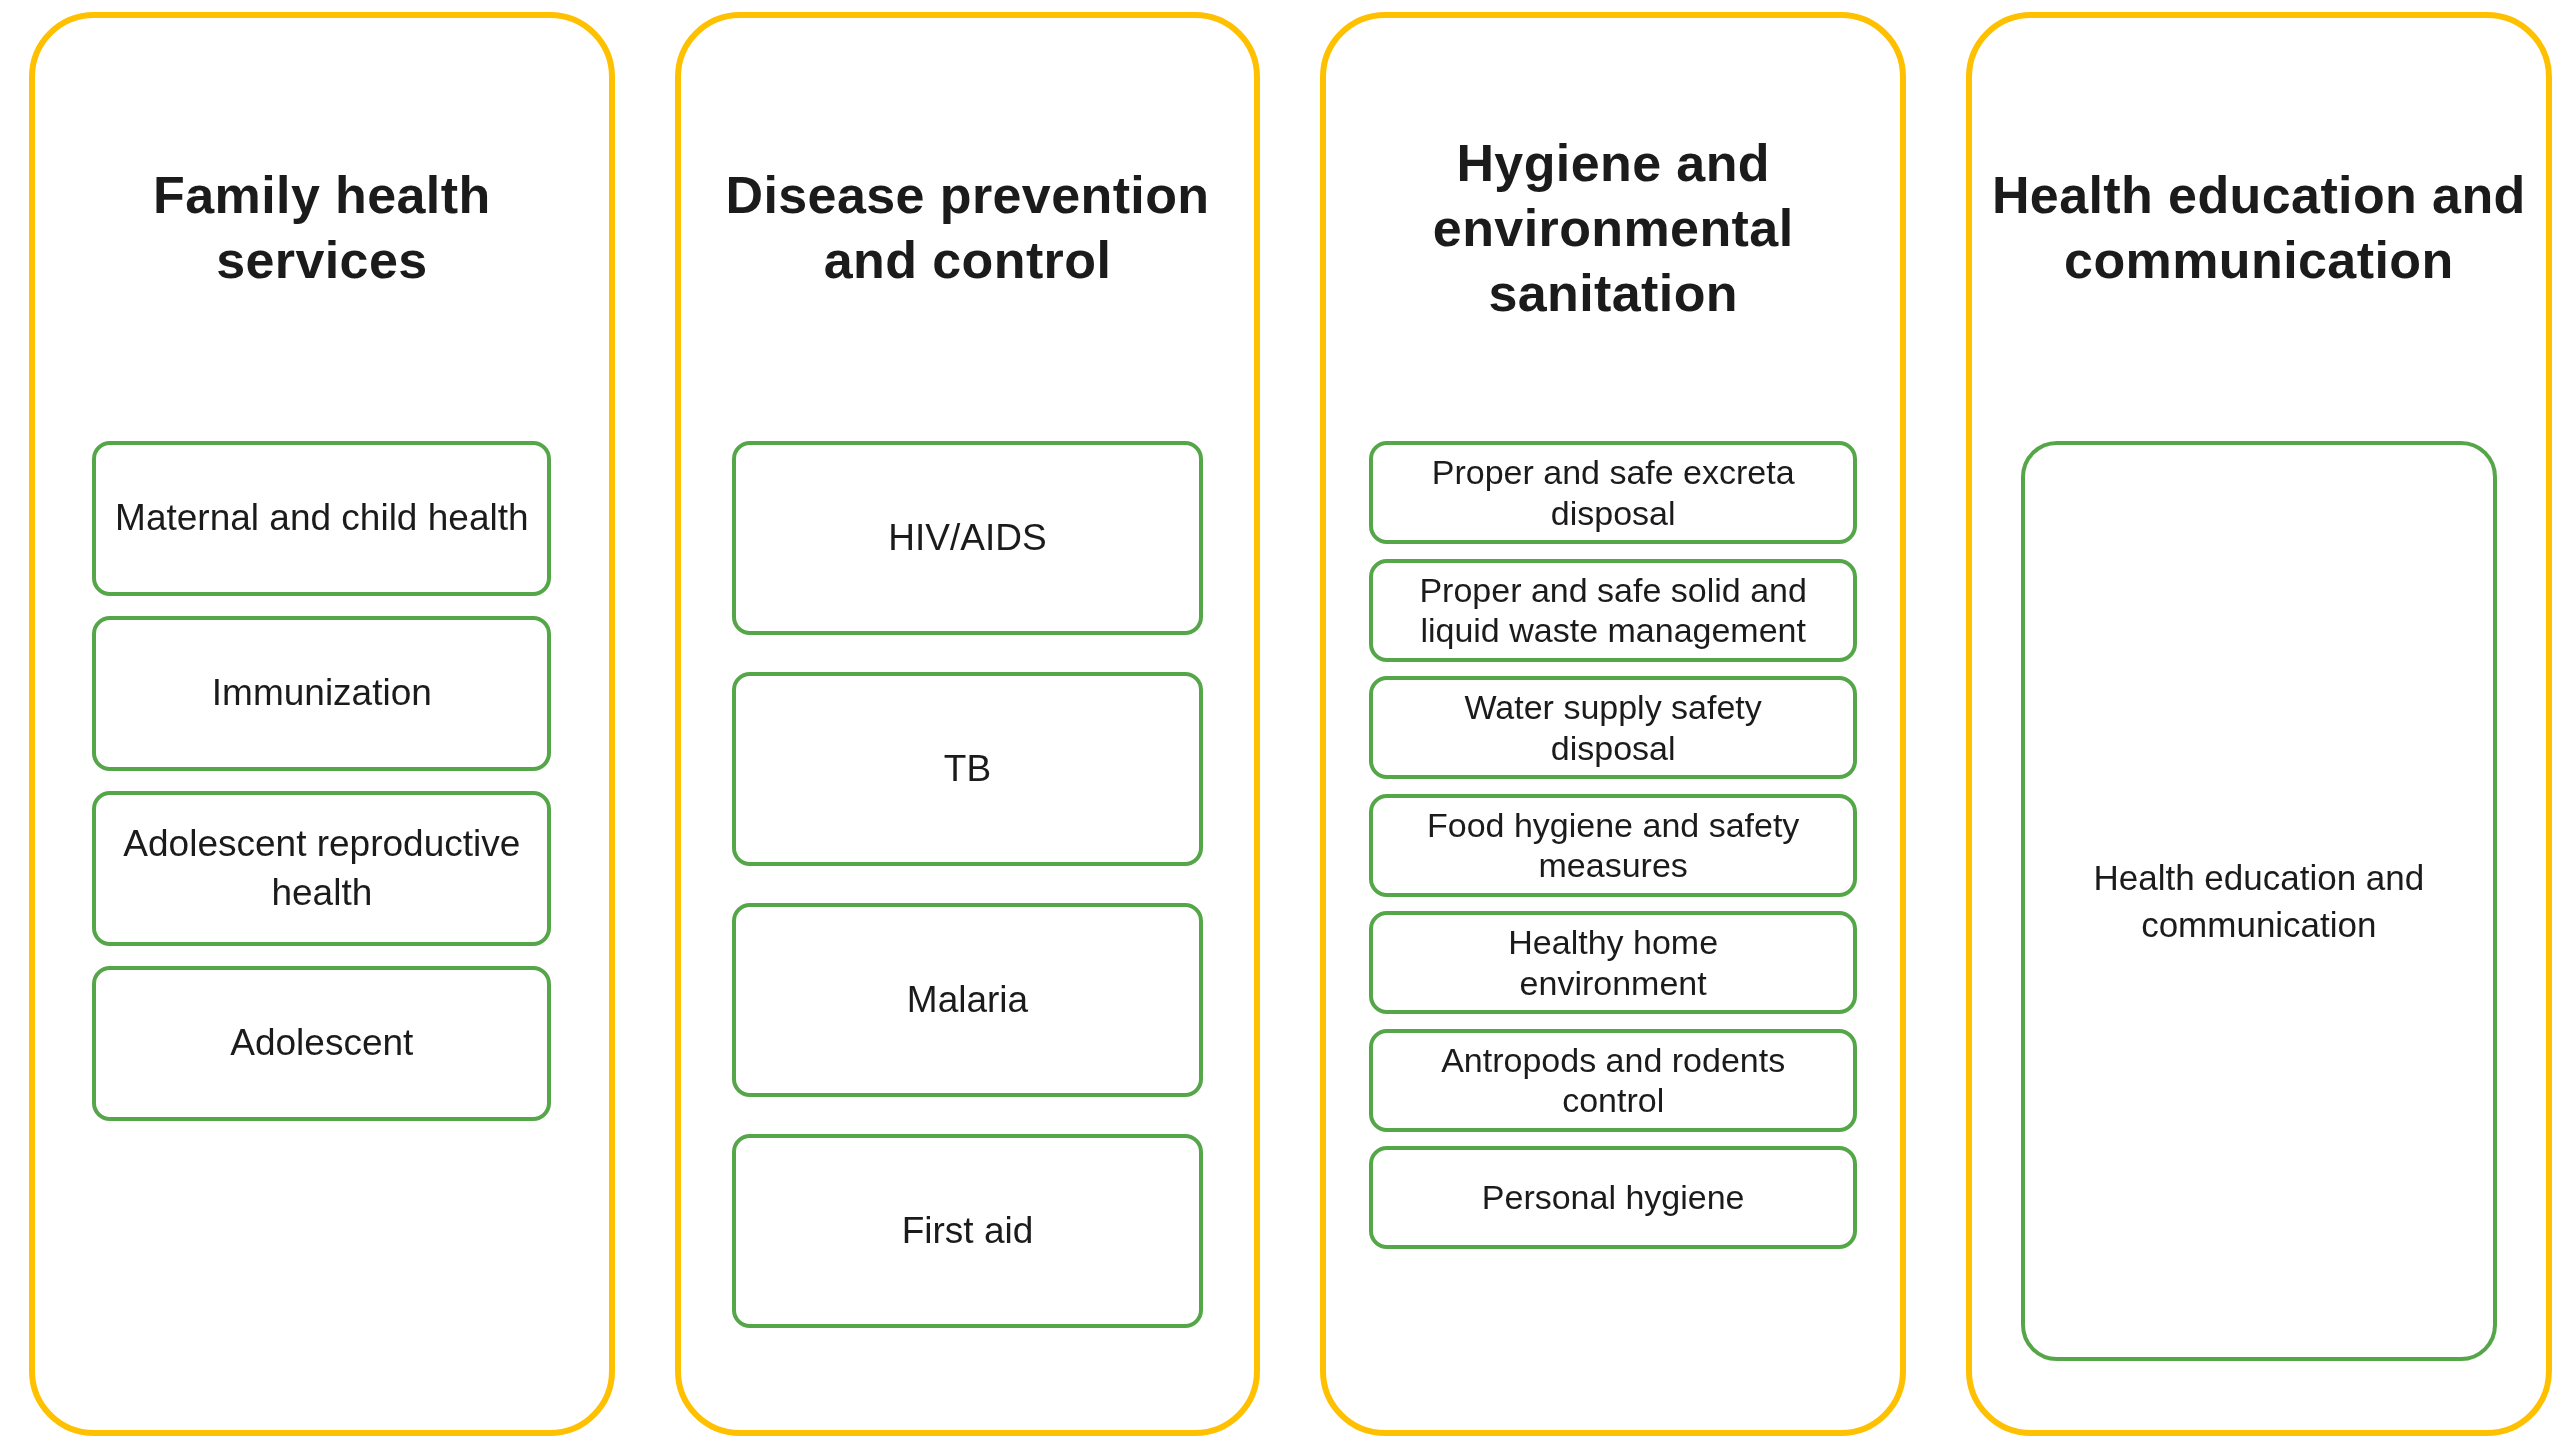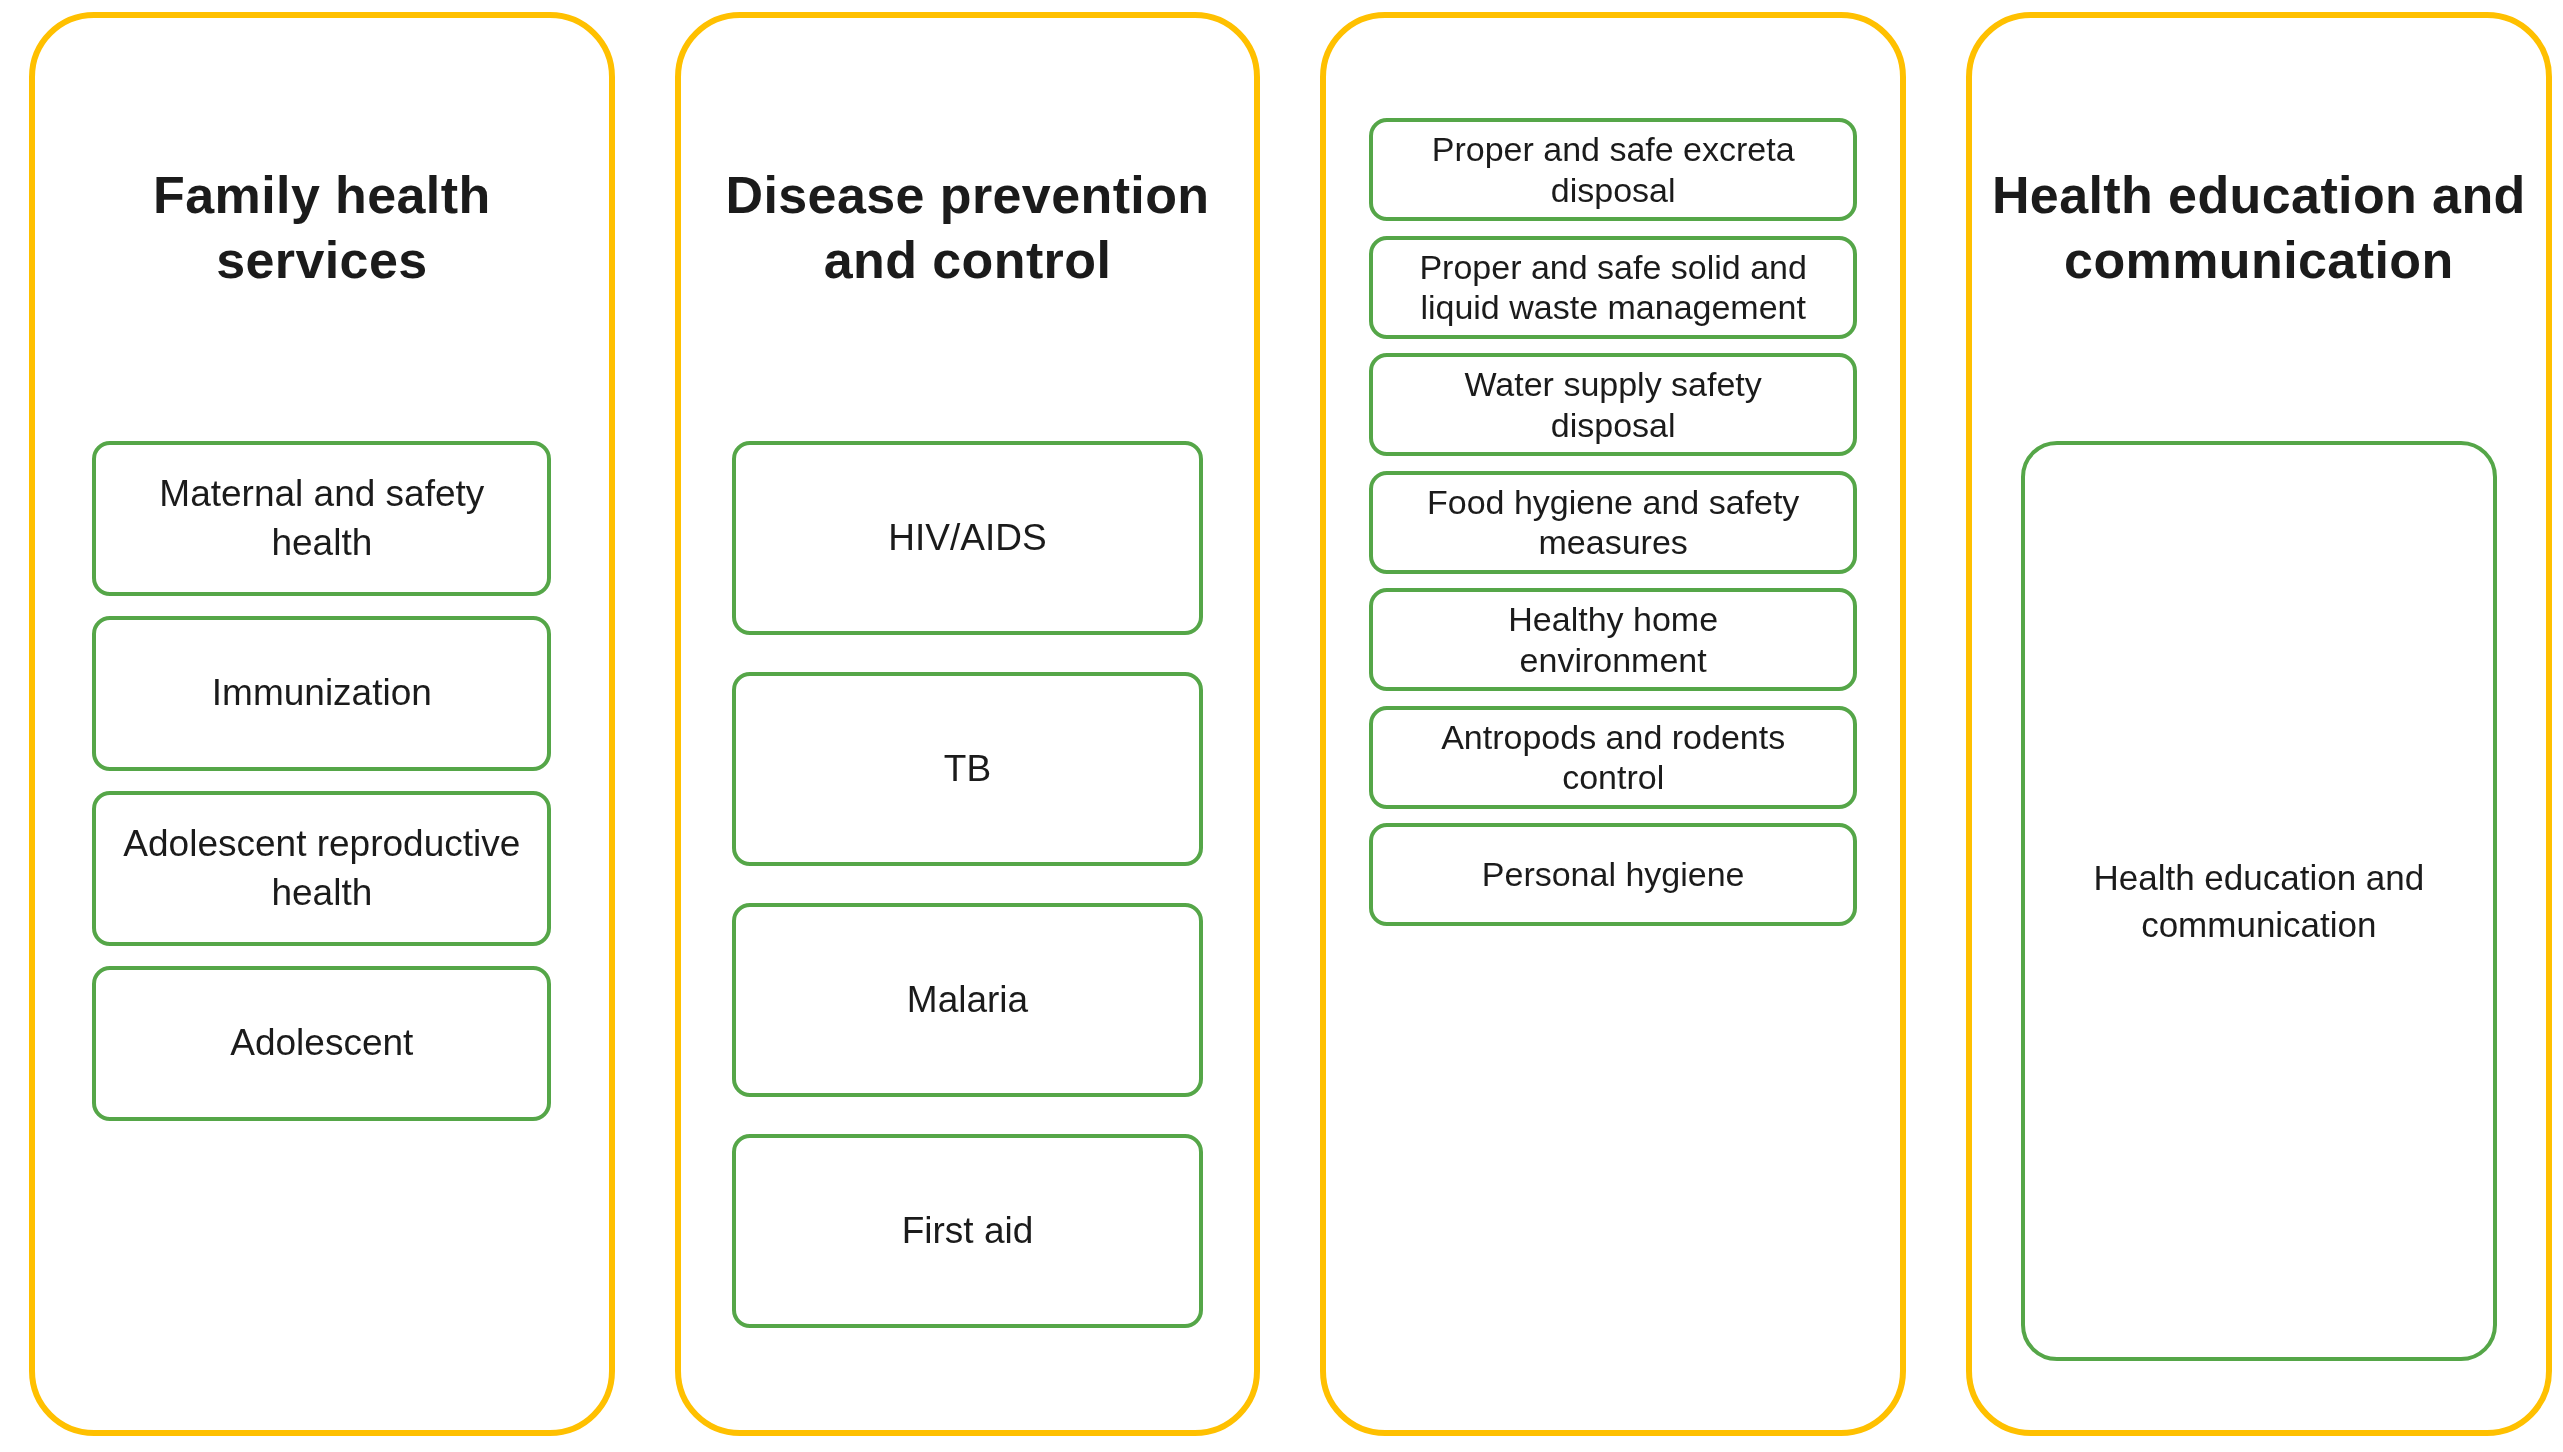--- a/index.html
+++ b/index.html
@@ -68,40 +68,43 @@
 </style>
 </head>
 <body>
 
 <div class="canvas">
 
   <section class="column col1">
     <h2 class="title">Family health
 services</h2>
     <div class="items">
-      <div class="item">Maternal and safety health</div>
+      <div class="item">Maternal and child health</div>
       <div class="item">Immunization</div>
       <div class="item">Adolescent reproductive
 health</div>
       <div class="item">Adolescent</div>
     </div>
   </section>
 
   <section class="column col2">
     <h2 class="title">Disease prevention
 and control</h2>
     <div class="items">
       <div class="item">HIV/AIDS</div>
       <div class="item">TB</div>
       <div class="item">Malaria</div>
       <div class="item">First aid</div>
     </div>
   </section>
 
   <section class="column col3">
+    <h2 class="title">Hygiene and
+environmental
+sanitation</h2>
     <div class="items">
       <div class="item">Proper and safe excreta
 disposal</div>
       <div class="item">Proper and safe solid and
 liquid waste management</div>
       <div class="item">Water supply safety
 disposal</div>
       <div class="item">Food hygiene and safety
 measures</div>
       <div class="item">Healthy home

